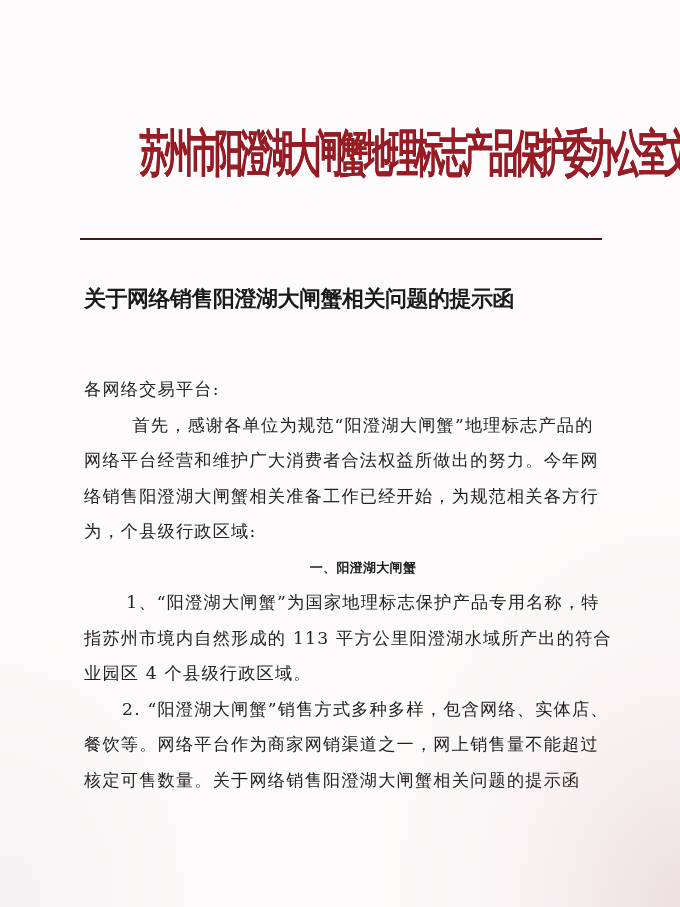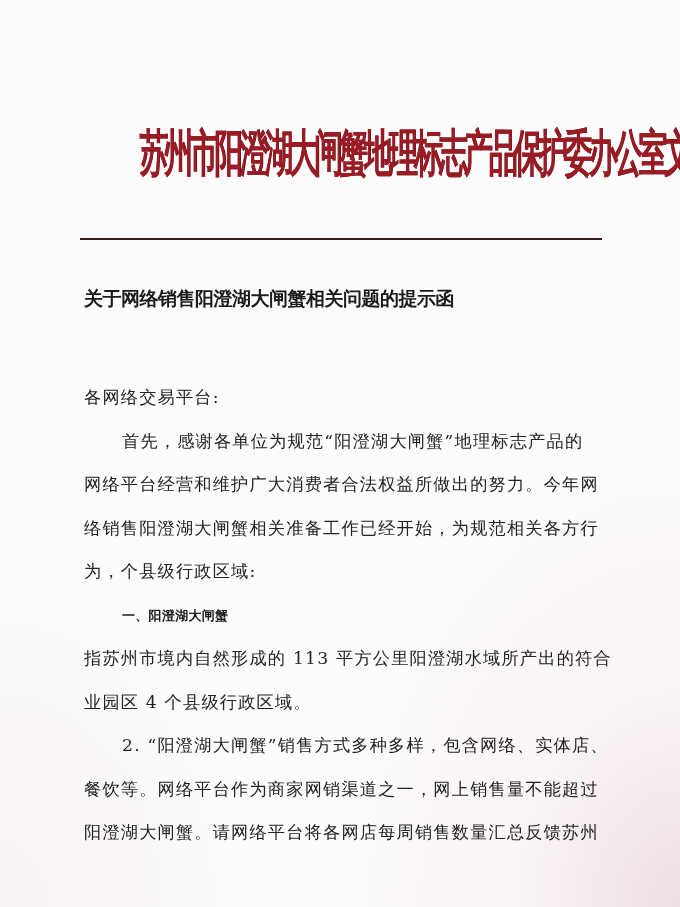--- a/index.html
+++ b/index.html
@@ -49,44 +49,44 @@
       height: 2px;
       background: #3a1a1c;
     }
     .doc-title {
       position: absolute;
       left: 84px;
       top: 280px;
       width: 520px;
       font-family: "DejaVu Serif", serif;
       font-weight: bold;
-      font-size: 19px;
+      font-size: 22px;
       line-height: 36px;
       color: #1a1a1a;
       white-space: nowrap;
       letter-spacing: -0.5px;
     }
     .body-text {
       position: absolute;
       left: 84px;
       top: 372px;
       width: 520px;
       font-family: "DejaVu Serif", serif;
       font-size: 17.2px;
       color: #222;
       line-height: 35.5px;
       letter-spacing: 1.2px;
     }
     .line {
       display: block;
       white-space: nowrap;
-      margin-top: 8px;
     }
     .indent {
       padding-left: 38px;
+      text-align: center;
     }
     .section-heading {
       font-family: "DejaVu Sans", sans-serif;
       font-weight: bold;
       font-size: 13px;
       letter-spacing: 0.3px;
       color: #1a1a1a;
     }
   </style>
 </head>
@@ -103,21 +103,22 @@
   <div class="body-text">
     <span class="line">各网络交易平台:</span>
 
     <span class="line indent">首先，感谢各单位为规范“阳澄湖大闸蟹”地理标志产品的</span>
     <span class="line">网络平台经营和维护广大消费者合法权益所做出的努力。今年网</span>
     <span class="line">络销售阳澄湖大闸蟹相关准备工作已经开始，为规范相关各方行</span>
     <span class="line">为，个县级行政区域:</span>
 
     <span class="line indent section-heading">一、阳澄湖大闸蟹</span>
 
+    <span class="line indent">1、“阳澄湖大闸蟹”为国家地理标志保护产品专用名称，特</span>
     <span class="line">指苏州市境内自然形成的 113 平方公里阳澄湖水域所产出的符合</span>
     <span class="line">业园区 4 个县级行政区域。</span>
 
     <span class="line indent">2. “阳澄湖大闸蟹”销售方式多种多样，包含网络、实体店、</span>
     <span class="line">餐饮等。网络平台作为商家网销渠道之一，网上销售量不能超过</span>
-    <span class="line">阳澄湖大闸蟹。请网络平台将各网店每周销售数量汇总反馈苏州</span>
+    <span class="line">核定可售数量。关于网络销售阳澄湖大闸蟹相关问题的提示函</span>
   </div>
 
 </div>
 
 </body></html>

